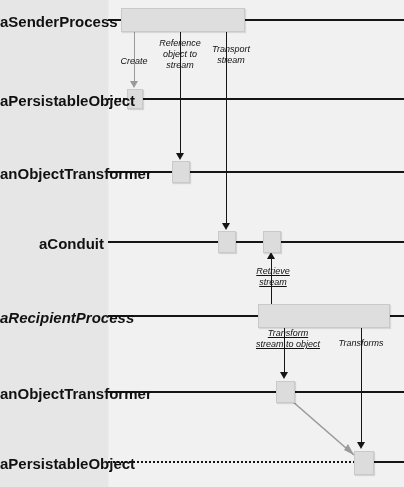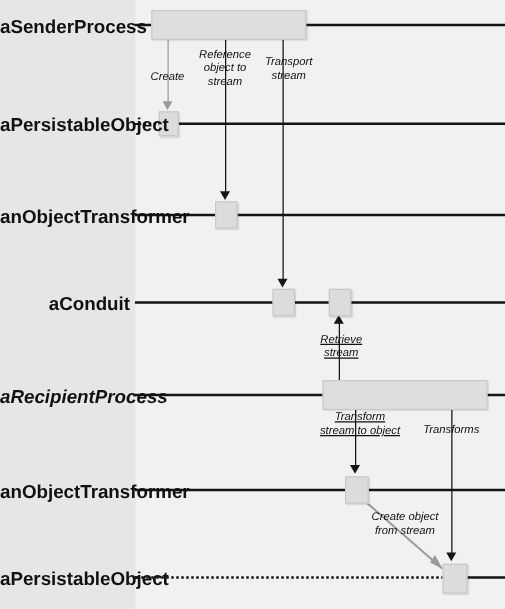--- a/index.html
+++ b/index.html
@@ -197,16 +197,14 @@
 stream to object</div>
 
   <div class="msg-line" style="left:361px; top:326px; height:117px;"></div>
   <div class="arrow-down" style="left:357px; top:442px;"></div>
   <div class="msg-text" style="left:332px; top:338px; width:58px;">Transforms</div>
 
   <svg class="diag" style="left:288px; top:396px;" width="76" height="66">
     <line x1="4" y1="5" x2="66" y2="59" stroke="#9a9a9a" stroke-width="1.6"></line>
     <polygon points="66,59 56,54 60,48" fill="#9a9a9a"></polygon>
   </svg>
-  <div class="msg-text" style="left:283px; top:408px; width:82px;">Create object
-from stream</div>
 
 </div>
 
 </body></html>

